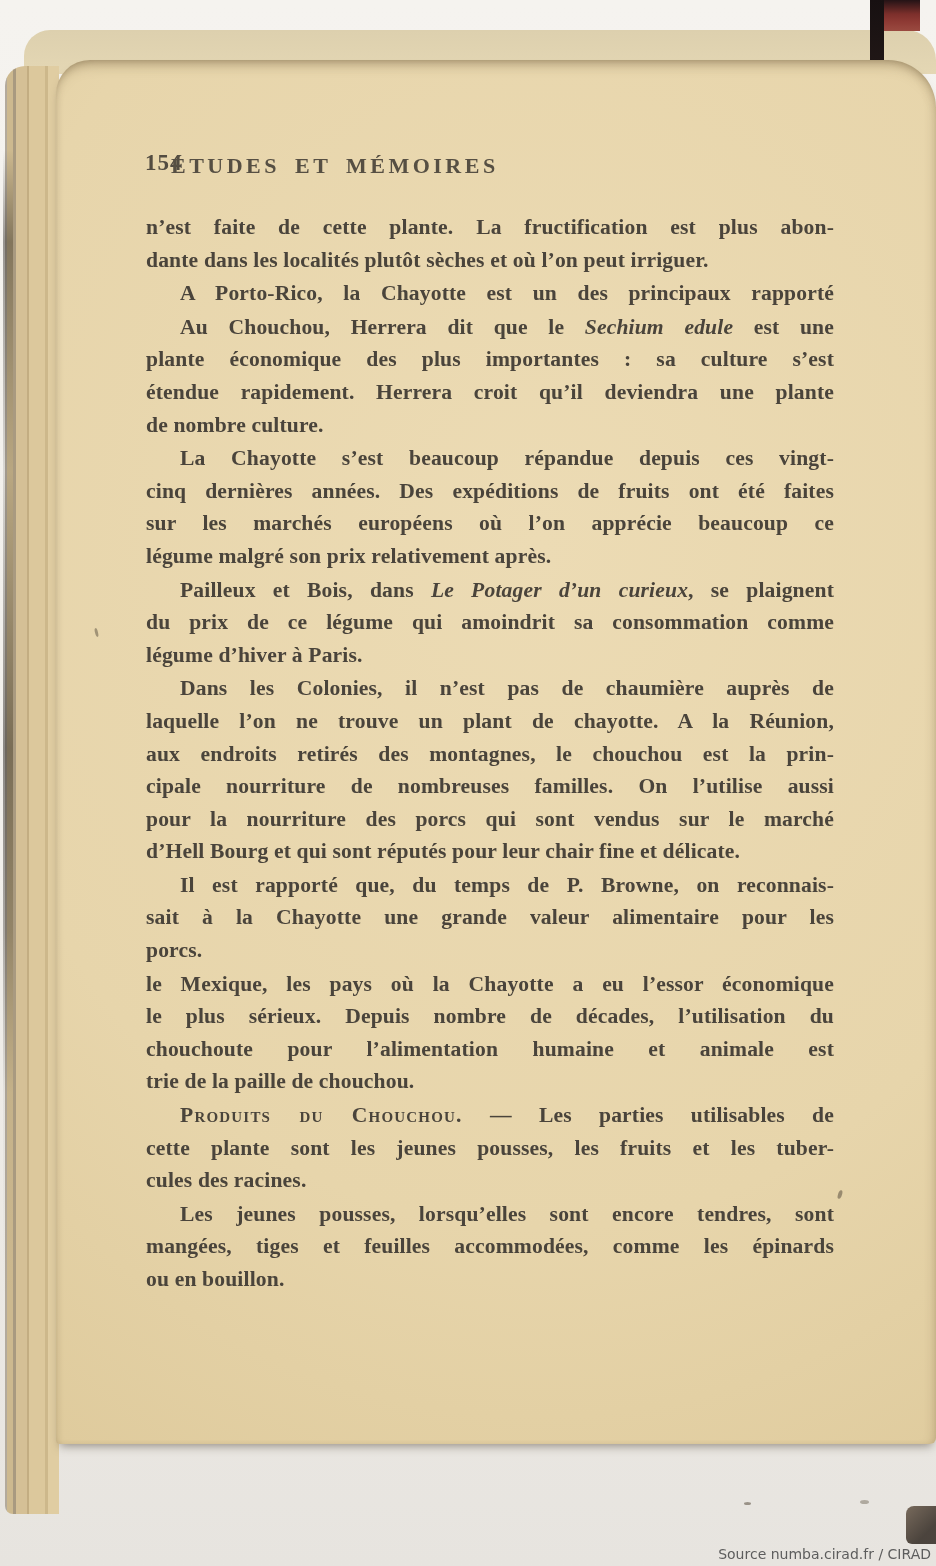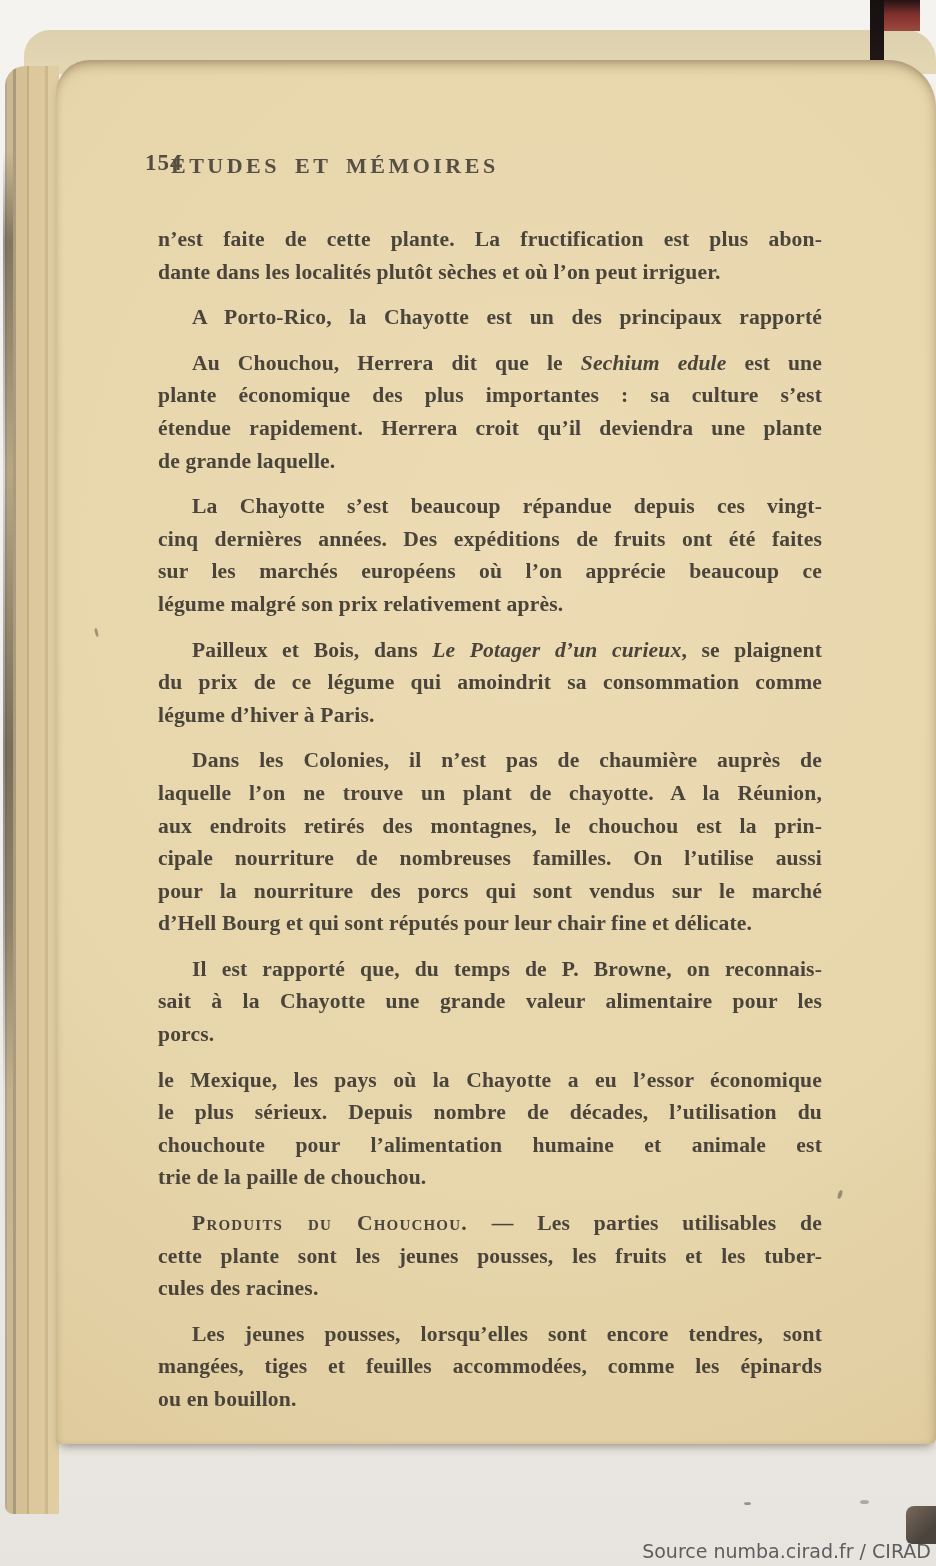--- a/index.html
+++ b/index.html
@@ -60,34 +60,34 @@
                0 6px 10px -4px rgba(80,70,55,.55);
     font-weight:bold;
   }
   .page-header{position:absolute;left:89px;top:90px;width:690px;height:30px;color:#534c41;}
   .page-number{position:absolute;left:0;top:0;font-size:23px;letter-spacing:1px;}
   .running-head{
     position:absolute;left:0;right:0;top:3px;text-align:left;padding-left:26px;
     font-size:22px;letter-spacing:3.5px;word-spacing:6px;color:#564f43;
   }
   .text-block{position:absolute;left:89px;top:150px;width:690px;color:var(--ink);}
-  .para{margin:13px;}
+  .para{margin:1px;}
   .line{
     height:32.6px;line-height:32.6px;font-size:21.6px;
     text-align:justify;text-align-last:justify;text-justify:inter-word;
     letter-spacing:.15px;white-space:normal;overflow:visible;
   }
   .line.final{text-align-last:left;}
   .line.indent{padding-left:34px;}
   .it{font-style:italic;}
   .sc{font-variant:small-caps;letter-spacing:1.2px;}
   .footer-source{
     position:absolute;right:5px;bottom:4px;z-index:3;
     font-family:"DejaVu Sans","Liberation Sans",sans-serif;
-    font-size:19px;color:var(--footer-gray);margin-top:25px;
+    font-size:14px;color:var(--footer-gray);margin-top:25px;
   }
   .speck{position:absolute;background:#5a4f3f;opacity:.55;border-radius:50%;z-index:3;}
   .speck.s1{left:838px;top:1190px;width:4px;height:9px;transform:rotate(18deg);}
   .speck.s2{left:744px;top:1502px;width:7px;height:3px;}
   .speck.s3{left:860px;top:1500px;width:9px;height:4px;opacity:.4;}
   .speck.s4{left:95px;top:628px;width:3px;height:9px;transform:rotate(-14deg);opacity:.5;}
 </style>
 </head>
 <body>
 
@@ -108,21 +108,21 @@
           <div class="line"><span>n’est faite de cette plante. La fructification est plus abon-</span></div>
           <div class="line final"><span>dante dans les localités plutôt sèches et où l’on peut irriguer.</span></div>
         </div>
         <div class="para">
           <div class="line indent"><span>A Porto-Rico, la Chayotte est un des principaux rapporté</span></div>
         </div>
         <div class="para">
           <div class="line indent"><span>Au Chouchou, Herrera dit que le </span><span class="it">Sechium edule</span><span> est une</span></div>
           <div class="line"><span>plante économique des plus importantes : sa culture s’est</span></div>
           <div class="line"><span>étendue rapidement. Herrera croit qu’il deviendra une plante</span></div>
-          <div class="line final"><span>de grande laquelle.</span></div>
+          <div class="line final"><span>de nombre culture.</span></div>
         </div>
         <div class="para">
           <div class="line indent"><span>La Chayotte s’est beaucoup répandue depuis ces vingt-</span></div>
           <div class="line"><span>cinq dernières années. Des expéditions de fruits ont été faites</span></div>
           <div class="line"><span>sur les marchés européens où l’on apprécie beaucoup ce</span></div>
           <div class="line final"><span>légume malgré son prix relativement après.</span></div>
         </div>
         <div class="para">
           <div class="line indent"><span>Pailleux et Bois, dans </span><span class="it">Le Potager d’un curieux</span><span>, se plaignent</span></div>
           <div class="line"><span>du prix de ce légume qui amoindrit sa consommation comme</span></div>

